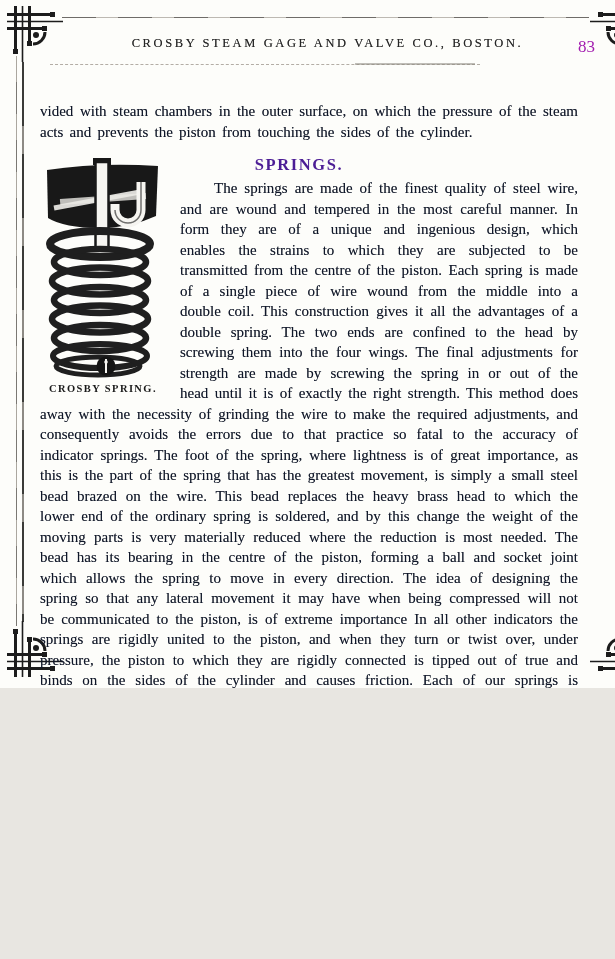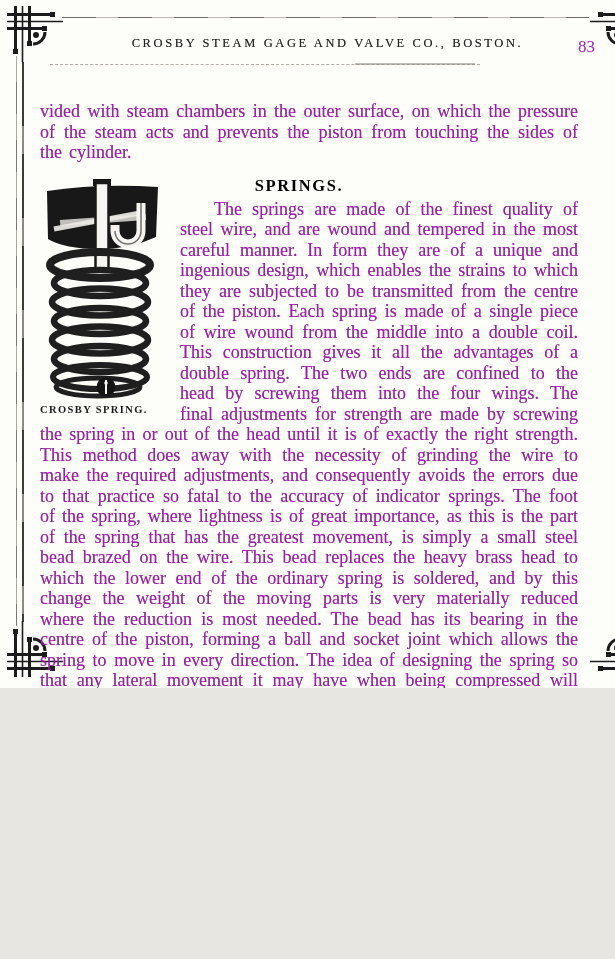--- a/index.html
+++ b/index.html
@@ -48,33 +48,33 @@
     position:absolute; top:37px; right:60px;
     font-size:17px; color:#a21caf;
   }
   .head-rule  { position:absolute; top:64px; left:50px; width:430px; height:0;
                 border-top:1px dashed #b3ada5; }
   .head-rule2 { position:absolute; top:63px; left:355px; width:120px; height:0;
                 border-top:2px solid #8c8880; opacity:.55; }
 
   
   .content { position:absolute; left:40px; top:101px; width:538px; }
-  p { margin:0; text-align:justify; font-size:18px; line-height:20.5px;
-      word-spacing:2.5px; color:#a21caf;
+  p { margin:0; text-align:justify; font-size:15px; line-height:20.5px;
+      word-spacing:2.5px; color:#0f172a;
       text-shadow:0 0 0.4px rgba(20,20,20,.45); }
   .section { margin-top:13px; }
   .springs-heading {
     margin:0 0 3px 0; padding-right:160px;
     text-align:center; font-size:16.5px; font-weight:bold;
-    letter-spacing:1.6px; color:#000000;
+    letter-spacing:1.6px; color:#4c1d95;
   }
   .body-par { text-indent:34px; }
 
   
-  .spring-figure { float:left; width:126px; margin:3px 14px 6px 0; }
+  .spring-figure { float:left; width:126px; margin:3px 14px 6px 0; text-align:center; }
   .spring-figure svg { display:block; width:126px; height:222px; }
   .figcaption { margin-top:3px; font-size:10.5px; font-weight:bold;
                 letter-spacing:1.4px; color:#1a1a1a; }
 </style>
 </head>
 <body>
 
 <div class="page">
 
   <div class="rule top"></div>

